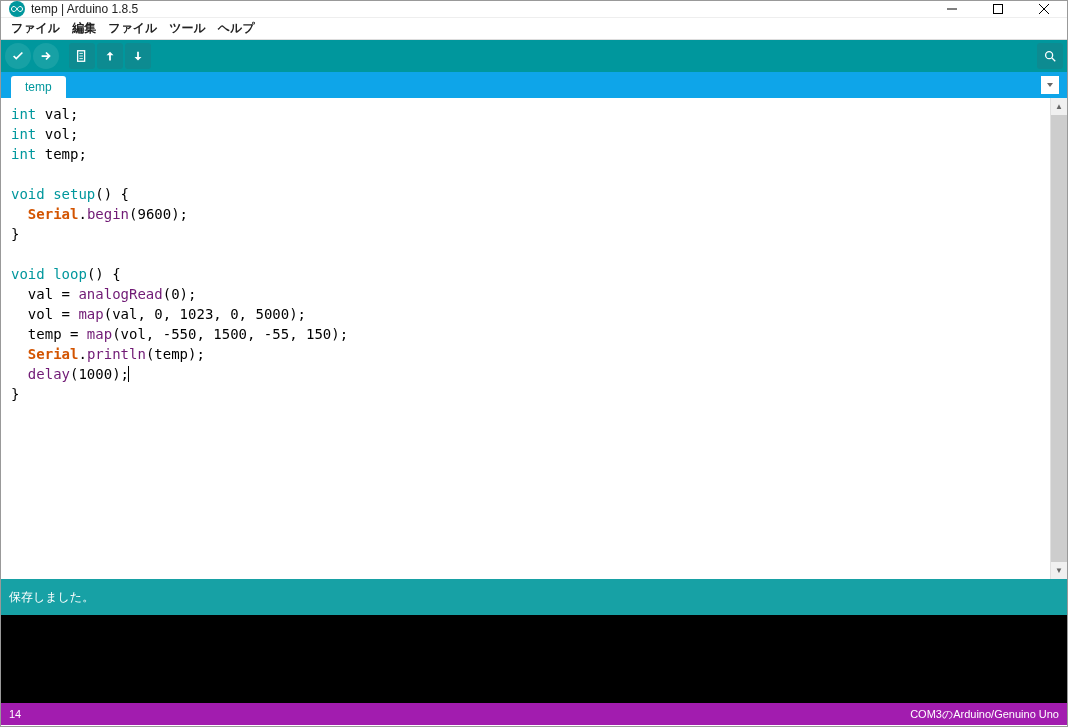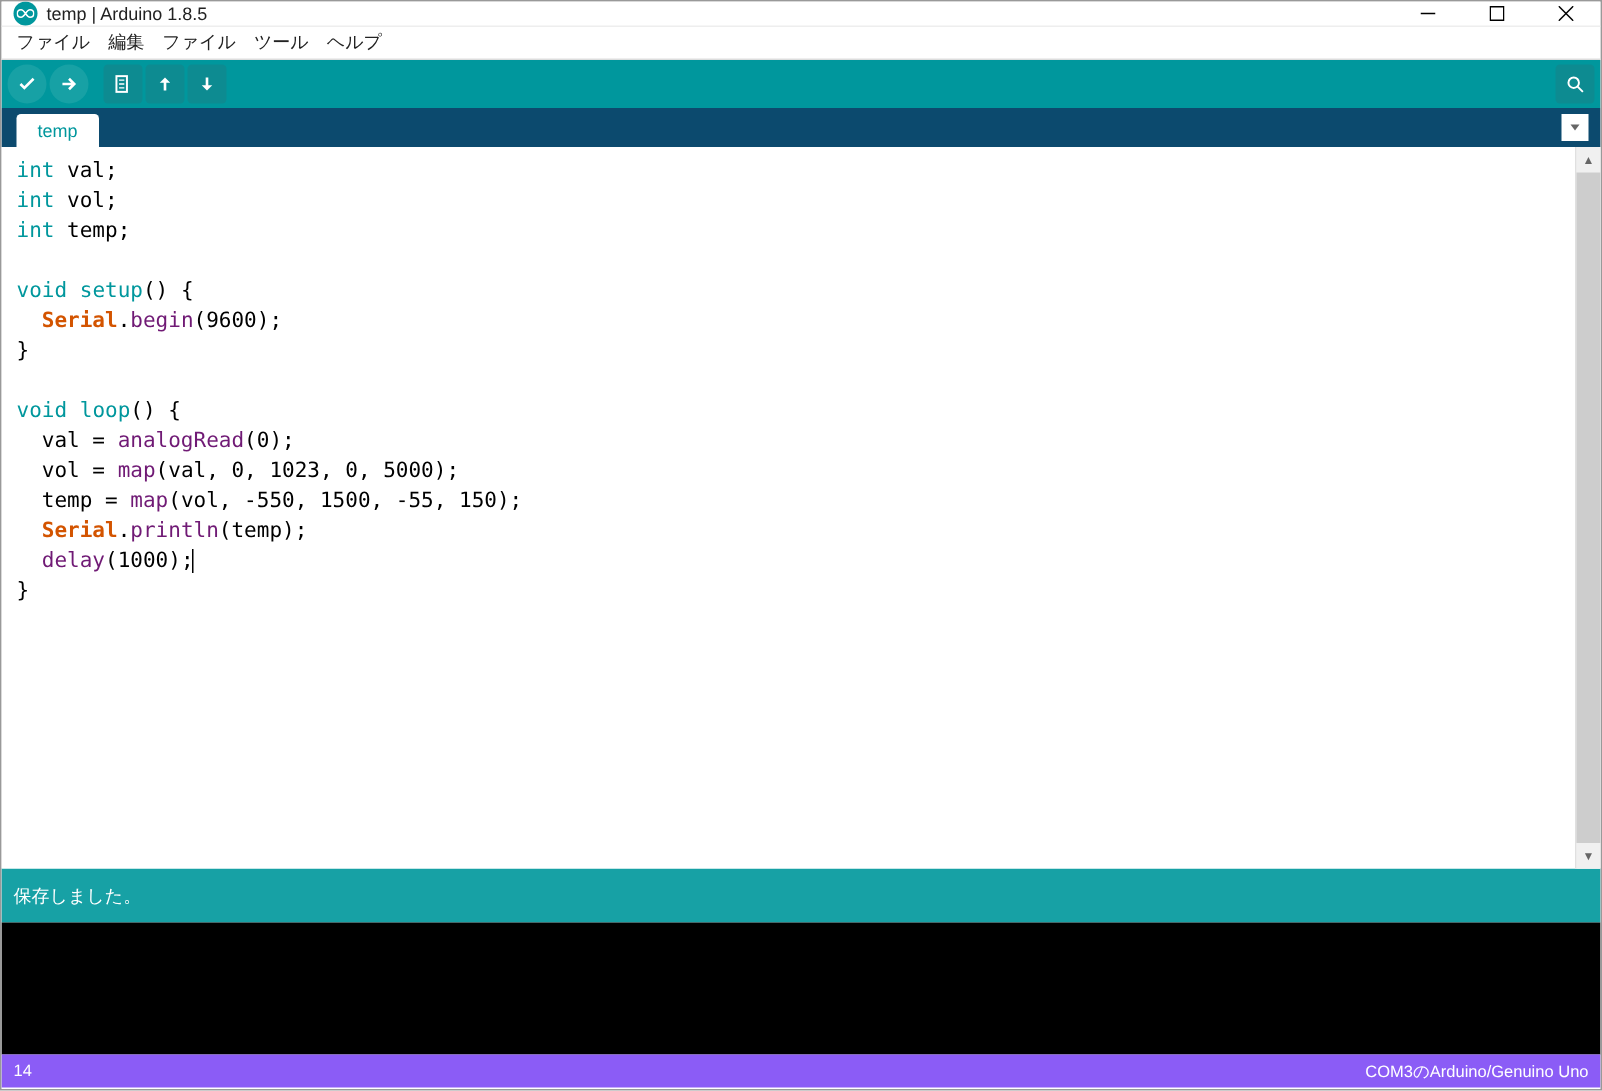--- a/index.html
+++ b/index.html
@@ -43,20 +43,21 @@
   background: #fff;
   display: flex;
   align-items: center;
   padding: 0 4px;
   border-bottom: 1px solid #ddd;
 }
 .menubar .item {
   padding: 2px 6px;
   font-size: 12px;
   color: #222;
+  font-weight: bold;
 }
 
 .toolbar {
   height: 32px;
   background: #00979d;
   display: flex;
   align-items: center;
   padding: 0 4px;
   gap: 2px;
 }
@@ -69,21 +70,21 @@
 }
 .toolbar .btn.round {
   border-radius: 50%;
   background: #17a1a5;
 }
 .toolbar .btn svg { width: 14px; height: 14px; }
 .toolbar .spacer { flex: 1; }
 
 .tabbar {
   height: 26px;
-  background: #0c4a6e;
+  background: #0ea5e9;
   display: flex;
   align-items: flex-end;
   padding: 0 10px;
   position: relative;
 }
 .tabbar .tab {
   background: #fff;
   padding: 4px 14px;
   font-size: 12px;
   color: #00979d;
@@ -154,21 +155,21 @@
   padding: 0 8px;
   font-size: 12px;
 }
 .console {
   height: 88px;
   background: #000;
   color: #fff;
 }
 .statusbar2 {
   height: 22px;
-  background: #8b5cf6;
+  background: #a21caf;
   color: #fff;
   display: flex;
   align-items: center;
   padding: 0 8px;
   font-size: 11px;
 }
 .statusbar2 .spacer { flex: 1; }
 </style>
 </head>
 <body>

